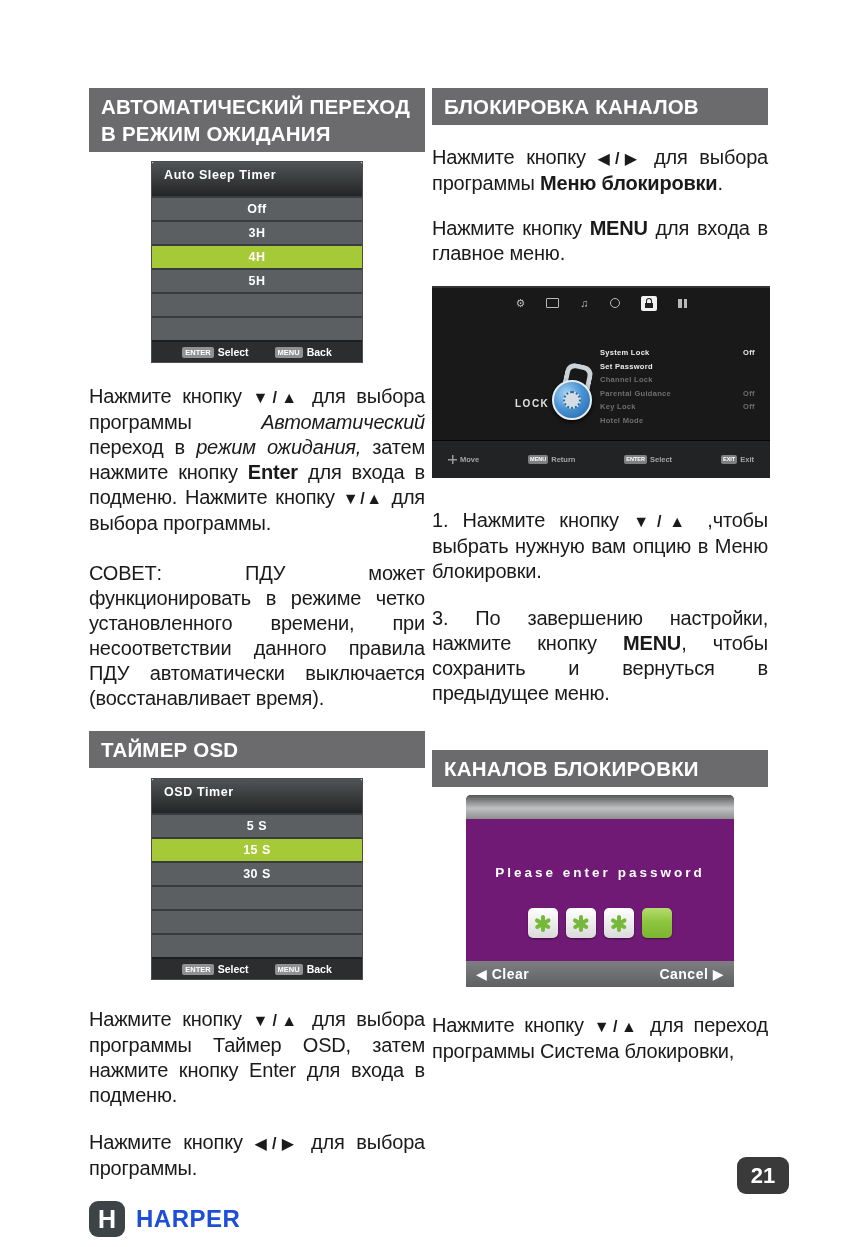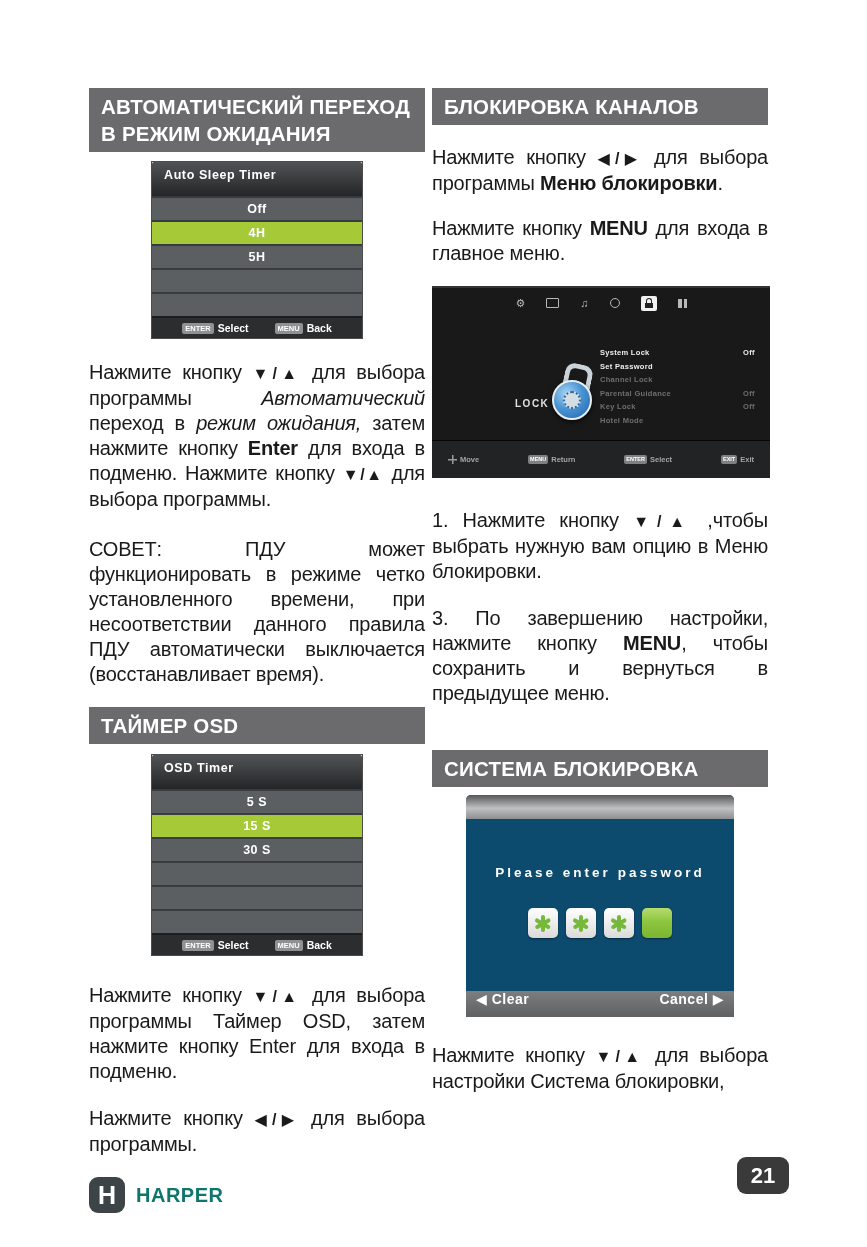--- a/index.html
+++ b/index.html
@@ -66,62 +66,63 @@
   .ls-foot{position:absolute;bottom:0;left:0;right:0;height:21px;background:#212324;
       border-top:1px solid #060606;display:flex;align-items:center;justify-content:space-between;
       padding:8px 16px;}
   .ls-foot .hint{color:#a5a5a5;font-size:7.5px;font-weight:700;gap:3px;}
   .ls-foot .kbadge{font-size:5.5px;background:#7e8082;padding:1px 2px;line-height:7px;}
   .move-icon{display:inline-block;width:9px;height:9px;
       background:linear-gradient(#9a9a9a,#9a9a9a) center/9px 1.5px no-repeat,
                  linear-gradient(#9a9a9a,#9a9a9a) center/1.5px 9px no-repeat;}
 
   
-  .pw-dialog{width:268px;margin:8px 0 0 34px;height:222px;background:#0c4a6e;position:relative;
+  .pw-dialog{width:268px;margin:8px 0 0 34px;height:192px;background:#701a75;position:relative;
       border-radius:5px 5px 0 0;overflow:hidden;}
   .pw-top{height:24px;background:linear-gradient(#555658,#c0c1c3 55%,#8e8f91);}
   .pw-title{margin-top:46px;text-align:center;color:#fff;font-weight:700;font-size:13.5px;
       letter-spacing:3px;}
   .pw-boxes{margin-top:28px;display:flex;justify-content:center;gap:8px;}
   .pw-box{width:30px;height:30px;border-radius:5px;background:linear-gradient(#ffffff,#dadada);
       box-shadow:0 1px 2px rgba(0,0,0,.45);position:relative;}
   .pw-box.active{background:linear-gradient(#b7dc6e,#8dc63f 45%,#7cb431);}
   .star i{position:absolute;left:50%;top:50%;width:3.5px;height:17px;margin:-8.5px 0 0 -1.75px;
       background:#76b83a;border-radius:2px;display:block;}
   .star i:nth-child(2){transform:rotate(60deg);}
   .star i:nth-child(3){transform:rotate(120deg);}
   .pw-foot{position:absolute;bottom:0;left:0;right:0;height:26px;
       background:linear-gradient(#7d7e80,#5f6062);display:flex;justify-content:space-between;
-      align-items:flex-start;padding:0 10px;color:#fff;font-weight:700;font-size:14px;letter-spacing:.5px;}
+      align-items:center;padding:0 10px;color:#fff;font-weight:700;font-size:14px;letter-spacing:.5px;}
 
   
   .brand{margin-top:4px;display:flex;align-items:center;gap:11px;}
   .brand-ic{width:36px;height:36px;background:#3d4448;border-radius:9px;color:#fff;
       display:flex;align-items:center;justify-content:center;font-weight:700;font-size:25px;}
-  .brand-nm{color:#0f766e;font-weight:700;font-size:20px;letter-spacing:.5px;}
+  .brand-nm{color:#1d4ed8;font-weight:700;font-size:24px;letter-spacing:.5px;}
   .page-badge{position:absolute;left:737px;top:1157px;width:52px;height:37px;background:#3a3a3a;
       border-radius:9px;color:#fff;font-weight:700;font-size:22px;display:flex;
       align-items:center;justify-content:center;}
 
   
   .mt10{margin-top:10px;} .mt22{margin-top:22px;} .mt25{margin-top:25px;}
   .mt18{margin-top:18px;} .mt11{margin-top:11px;} .mt28{margin-top:28px;}
   .mt16{margin-top:16px;} .mt20{margin-top:20px;} .mt30{margin-top:30px;}
   .mt44{margin-top:44px;} .mt26{margin-top:26px;}
 </style>
 </head>
 <body>
 
 <div class="col" id="col-left">
 
   <div class="sec-hdr">АВТОМАТИЧЕСКИЙ ПЕРЕХОД В РЕЖИМ ОЖИДАНИЯ</div>
 
   <div class="tv-menu mt10">
     <div class="ttl">Auto Sleep Timer</div>
     <div class="tv-row">Off</div>
+    <div class="tv-row">3H</div>
     <div class="tv-row selected">4H</div>
     <div class="tv-row">5H</div>
     <div class="tv-row"></div>
     <div class="tv-row"></div>
     <div class="tv-foot">
       <span class="hint">
         <span class="kbadge">ENTER</span>
         <span>Select</span>
       </span>
       <span class="hint">
@@ -235,33 +236,33 @@
         <span>Exit</span>
       </span>
     </div>
   </div>
 
   <p class="para mt30"><span>1. Нажмите кнопку </span><span class="ar">▼/▲</span><span> ,чтобы выбрать нужную вам опцию в Меню блокировки.</span></p>
 
 
   <p class="para mt22"><span>3. По завершению настройки, нажмите кнопку </span><span class="b">MENU</span><span>, чтобы сохранить и вернуться в предыдущее меню.</span></p>
 
-  <div class="sec-hdr mt44">СИСТЕМА БЛОКИРОВКА</div>
+  <div class="sec-hdr mt44">КАНАЛОВ БЛОКИРОВКИ</div>
 
   <div class="pw-dialog">
     <div class="pw-top"></div>
     <div class="pw-title">Please enter password</div>
     <div class="pw-boxes">
       <span class="pw-box"><span class="star"><i></i><i></i><i></i></span></span>
       <span class="pw-box"><span class="star"><i></i><i></i><i></i></span></span>
       <span class="pw-box"><span class="star"><i></i><i></i><i></i></span></span>
       <span class="pw-box active"></span>
     </div>
     <div class="pw-foot">
       <span>◀ Clear</span>
       <span>Cancel ▶</span>
     </div>
   </div>
 
-  <p class="para mt26"><span>Нажмите кнопку </span><span class="ar">▼/▲</span><span> для выбора настройки Система блокировки,</span></p>
+  <p class="para mt26"><span>Нажмите кнопку </span><span class="ar">▼/▲</span><span> для переход программы Система блокировки,</span></p>
 </div>
 
 <div class="page-badge">21</div>
 
 </body></html>

